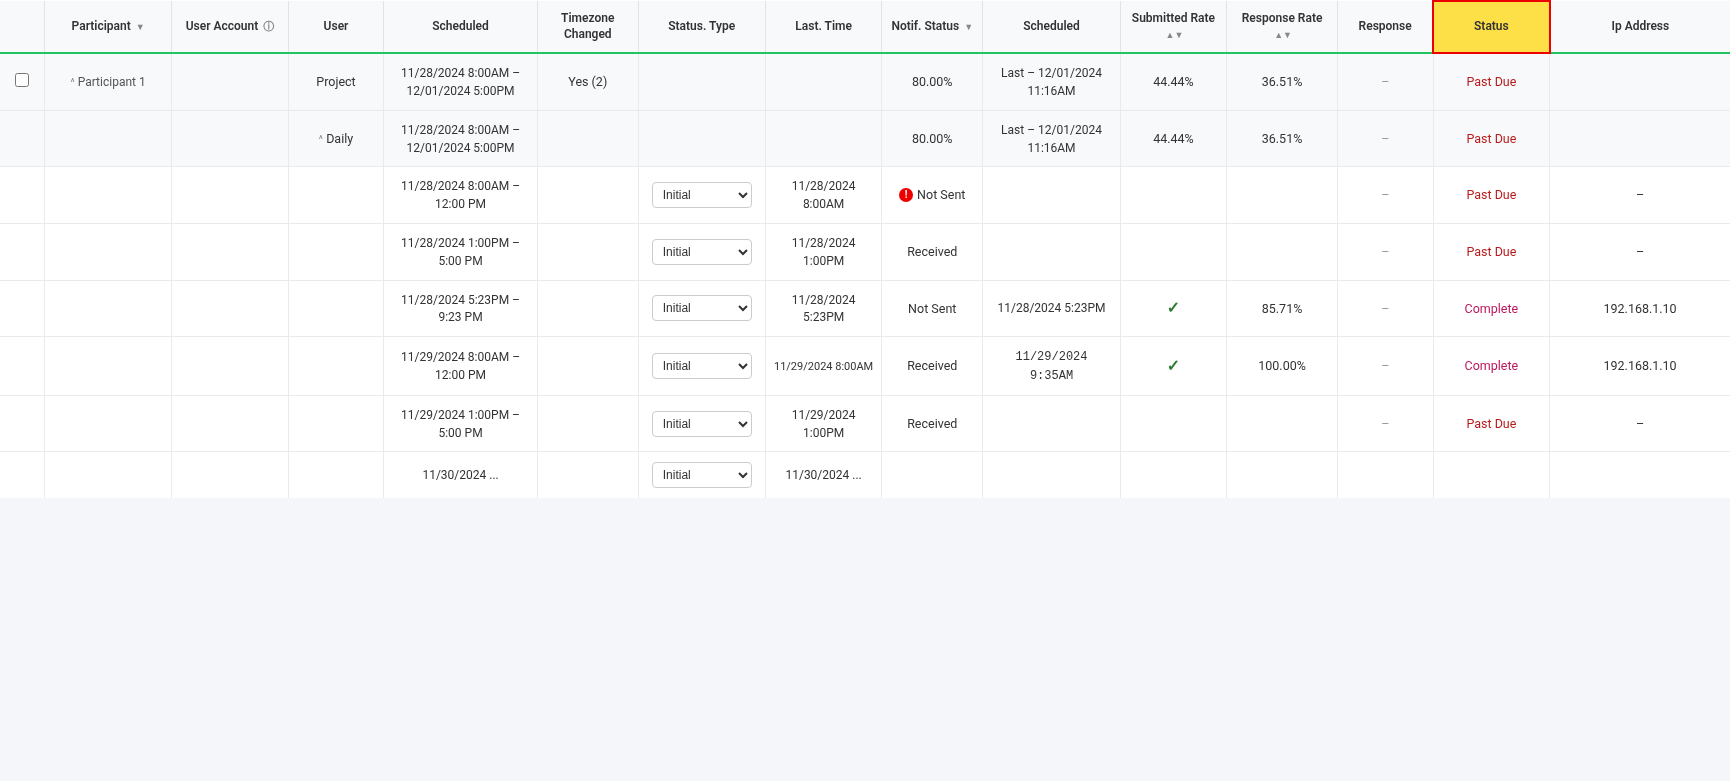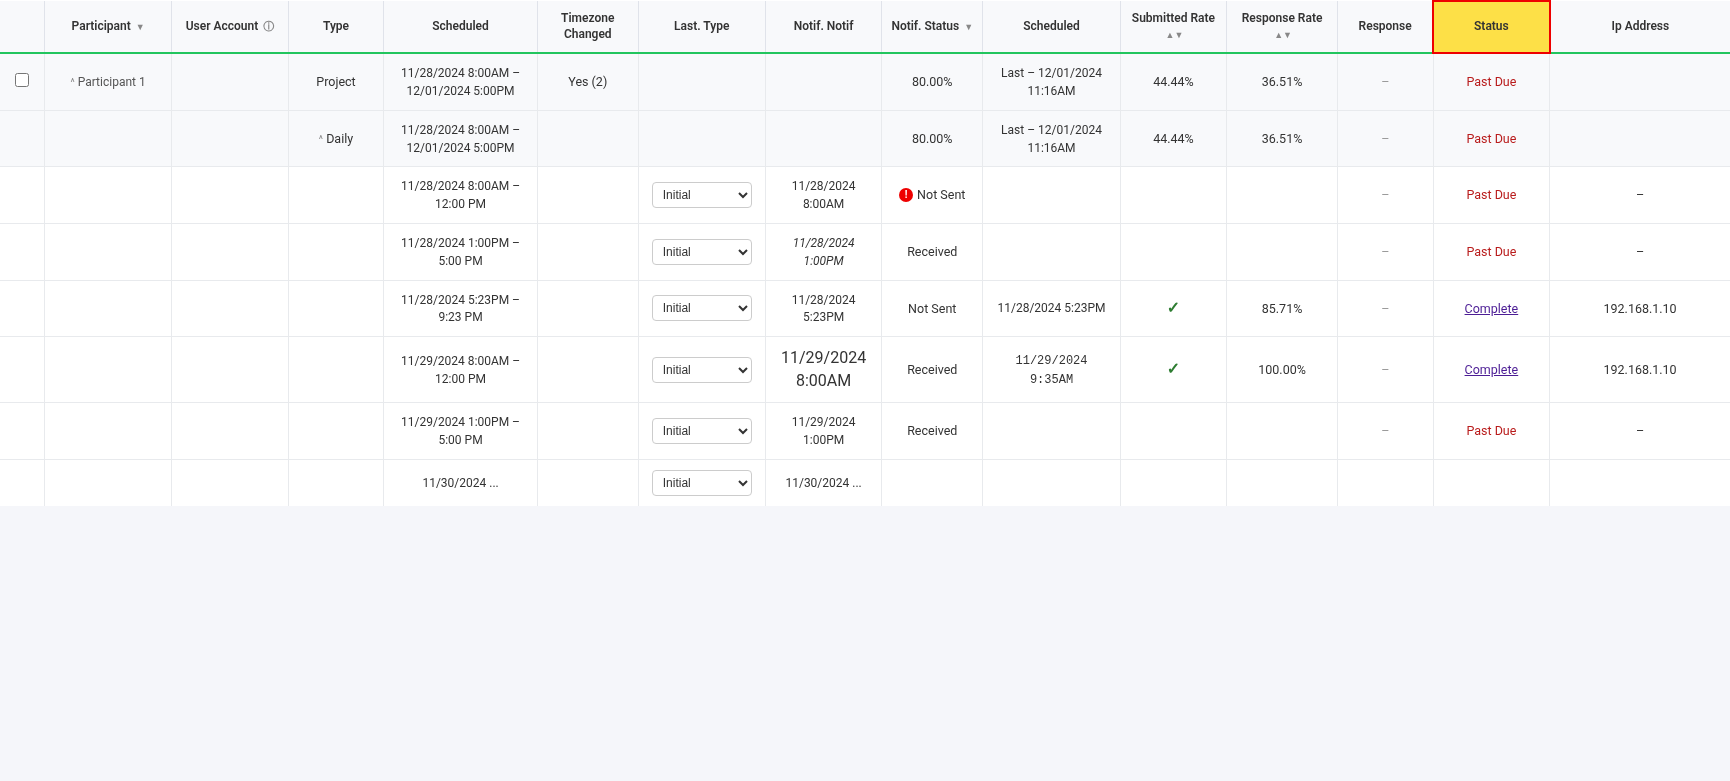--- a/index.html
+++ b/index.html
@@ -121,21 +121,21 @@
       text-align: center;
     }
 
     .check-icon {
       color: #2e7d32;
       font-size: 16px;
       font-weight: bold;
     }
 
     .status-past-due { color: #b91c1c; }
-    .status-complete { color: #4c1d95; text-decoration: underline; }
+    .status-complete { color: #be185d; }
 
     .dash { color: #999; }
   </style>
 </head>
 <body>
 
 <div class="table-container">
   <table>
     <colgroup>
       <col class="col-checkbox">
@@ -159,33 +159,33 @@
         <th></th>
         <th>
           <span>Participant</span>
           <span class="sort-icon">▼</span>
         </th>
         <th>
           <span>User Account</span>
           <span class="info-icon">ⓘ</span>
         </th>
         <th>
-          <span>Type</span>
+          <span>User</span>
         </th>
         <th>
           <span>Scheduled</span>
         </th>
         <th>
           <span>Timezone Changed</span>
         </th>
         <th>
-          <span>Last. Type</span>
-        </th>
-        <th>
-          <span>Notif. Notif</span>
+          <span>Status. Type</span>
+        </th>
+        <th>
+          <span>Last. Time</span>
         </th>
         <th>
           <span>Notif. Status</span>
           <span class="sort-icon">▼</span>
         </th>
         <th>
           <span>Scheduled</span>
         </th>
         <th>
           <span>Submitted Rate</span>
@@ -264,21 +264,21 @@
           <td><span>–</span></td>
         </tr>
         <tr>
           <td class="checkbox-cell"></td>
           <td></td>
           <td></td>
           <td></td>
           <td><span style="font-size:12px;">11/28/2024 1:00PM – 5:00 PM</span></td>
           <td><span></span></td>
           <td><select class="notif-select"><option>Initial</option></select></td>
-          <td><span style="font-size:12px;font-style:italic;">11/28/2024 1:00PM</span></td>
+          <td><span style="font-size:12px;">11/28/2024 1:00PM</span></td>
           <td><span>Received</span></td>
           <td><span style="font-size:12px;"></span></td>
           <td><span></span></td>
           <td><span></span></td>
           <td><span class="dash">–</span></td>
           <td><span class="status-past-due">Past Due</span></td>
           <td><span>–</span></td>
         </tr>
         <tr>
           <td class="checkbox-cell"></td>
@@ -298,21 +298,21 @@
           <td><span>192.168.1.10</span></td>
         </tr>
         <tr>
           <td class="checkbox-cell"></td>
           <td></td>
           <td></td>
           <td></td>
           <td><span style="font-size:12px;">11/29/2024 8:00AM – 12:00 PM</span></td>
           <td><span></span></td>
           <td><select class="notif-select"><option>Initial</option></select></td>
-          <td><span style="font-size:16px;">11/29/2024 8:00AM</span></td>
+          <td><span style="font-size:11px;">11/29/2024 8:00AM</span></td>
           <td><span>Received</span></td>
           <td><span style="font-size:12px;font-family:Liberation Mono, monospace;">11/29/2024 9:35AM</span></td>
           <td><span class="check-icon">✓</span></td>
           <td><span>100.00%</span></td>
           <td><span class="dash">–</span></td>
           <td><span class="status-complete">Complete</span></td>
           <td><span>192.168.1.10</span></td>
         </tr>
         <tr>
           <td class="checkbox-cell"></td>

